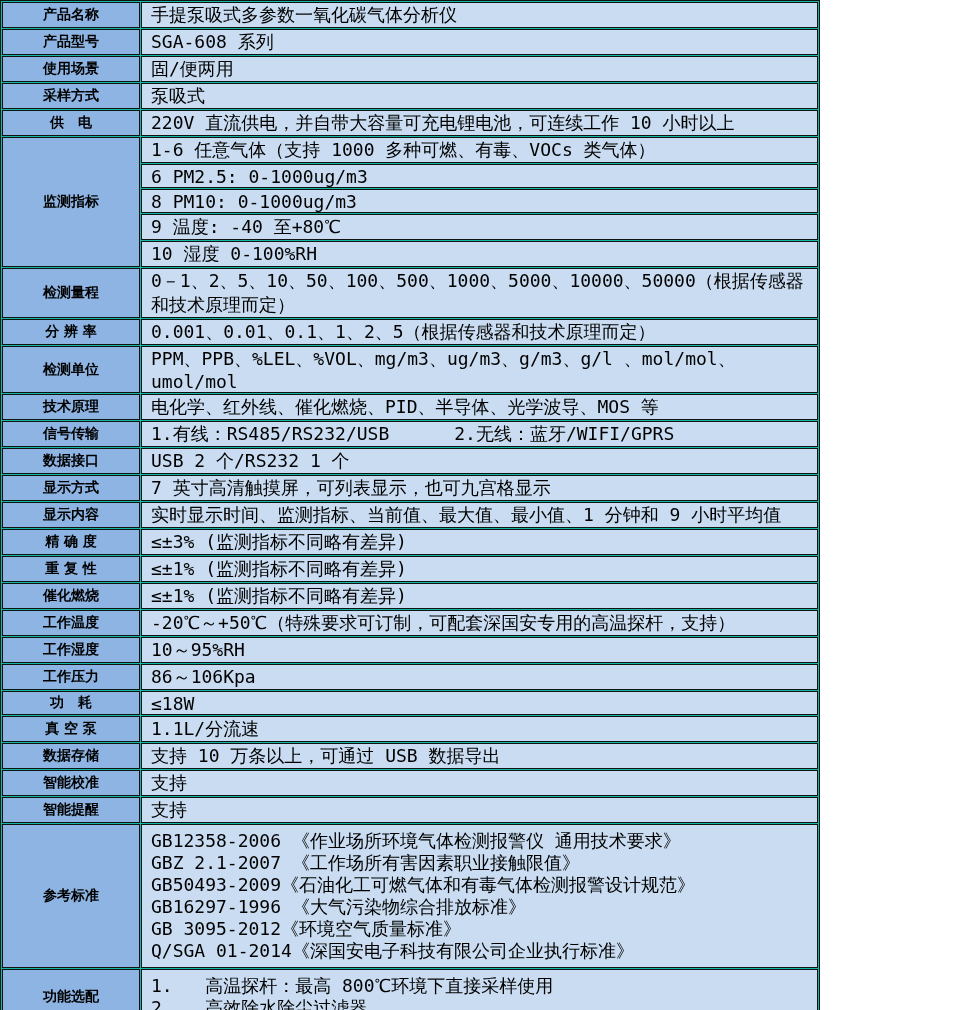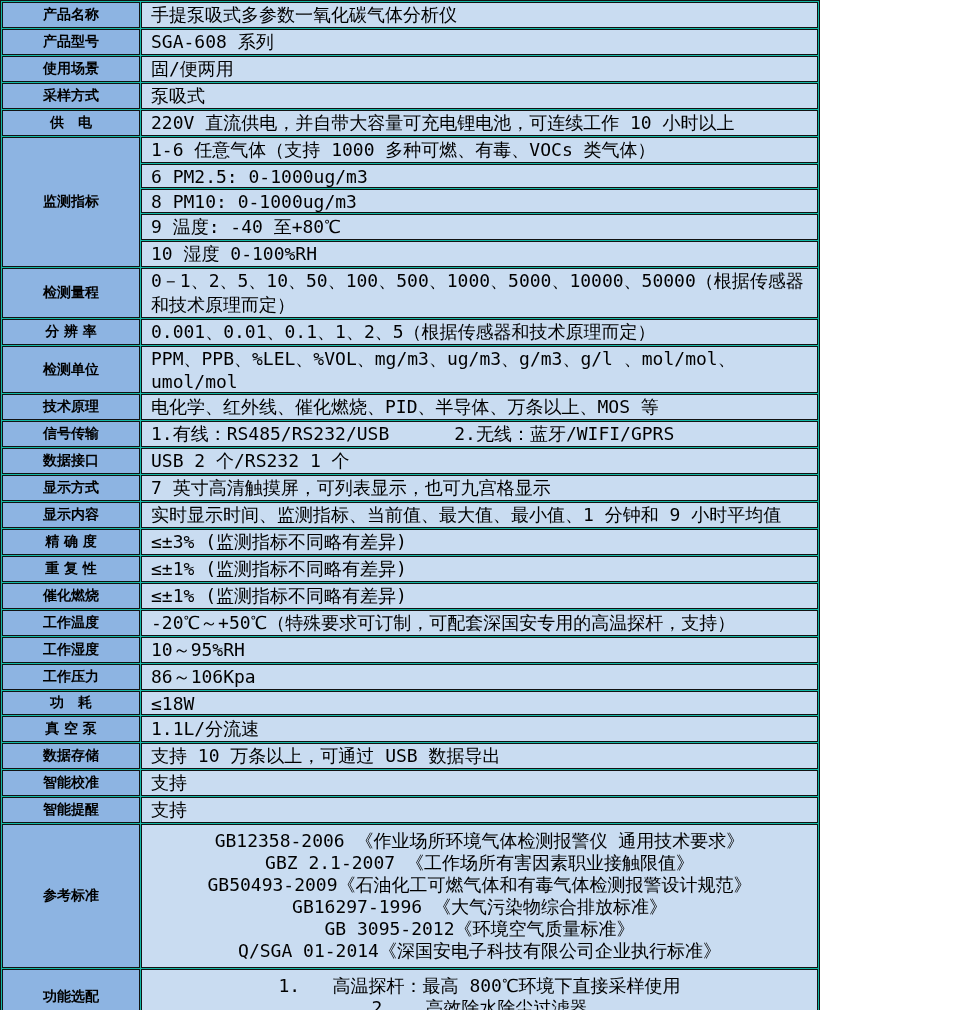--- a/index.html
+++ b/index.html
@@ -46,21 +46,20 @@
     font-size: 18px;
     padding: 0 9px;
     white-space: pre-wrap;
     font-family: "DejaVu Sans Mono", "Liberation Mono", monospace;
   }
   tr.std td.value { height: 24px; }
   td.value.multi { padding: 5px 9px; }
   td.value .line {
     line-height: 22px;
     white-space: pre-wrap;
-    text-align: center;
   }
 </style>
 </head>
 <body style="background: rgb(255, 255, 255);">
 
 <table class="spec">
   <colgroup>
     <col class="c-label">
     <col class="c-value">
   </colgroup>
@@ -108,21 +107,21 @@
       <tr class="std">
         <td class="label" rowspan="1">分 辨 率</td>
         <td class="value">0.001、0.01、0.1、1、2、5（根据传感器和技术原理而定）</td>
       </tr>
       <tr class="std">
         <td class="label" rowspan="1">检测单位</td>
         <td class="value">PPM、PPB、%LEL、%VOL、mg/m3、ug/m3、g/m3、g/l 、mol/mol、umol/mol</td>
       </tr>
       <tr class="std">
         <td class="label" rowspan="1">技术原理</td>
-        <td class="value">电化学、红外线、催化燃烧、PID、半导体、万条以上、MOS 等</td>
+        <td class="value">电化学、红外线、催化燃烧、PID、半导体、光学波导、MOS 等</td>
       </tr>
       <tr class="std">
         <td class="label" rowspan="1">信号传输</td>
         <td class="value">1.有线：RS485/RS232/USB      2.无线：蓝牙/WIFI/GPRS</td>
       </tr>
       <tr class="std">
         <td class="label" rowspan="1">数据接口</td>
         <td class="value">USB 2 个/RS232 1 个</td>
       </tr>
       <tr class="std">

